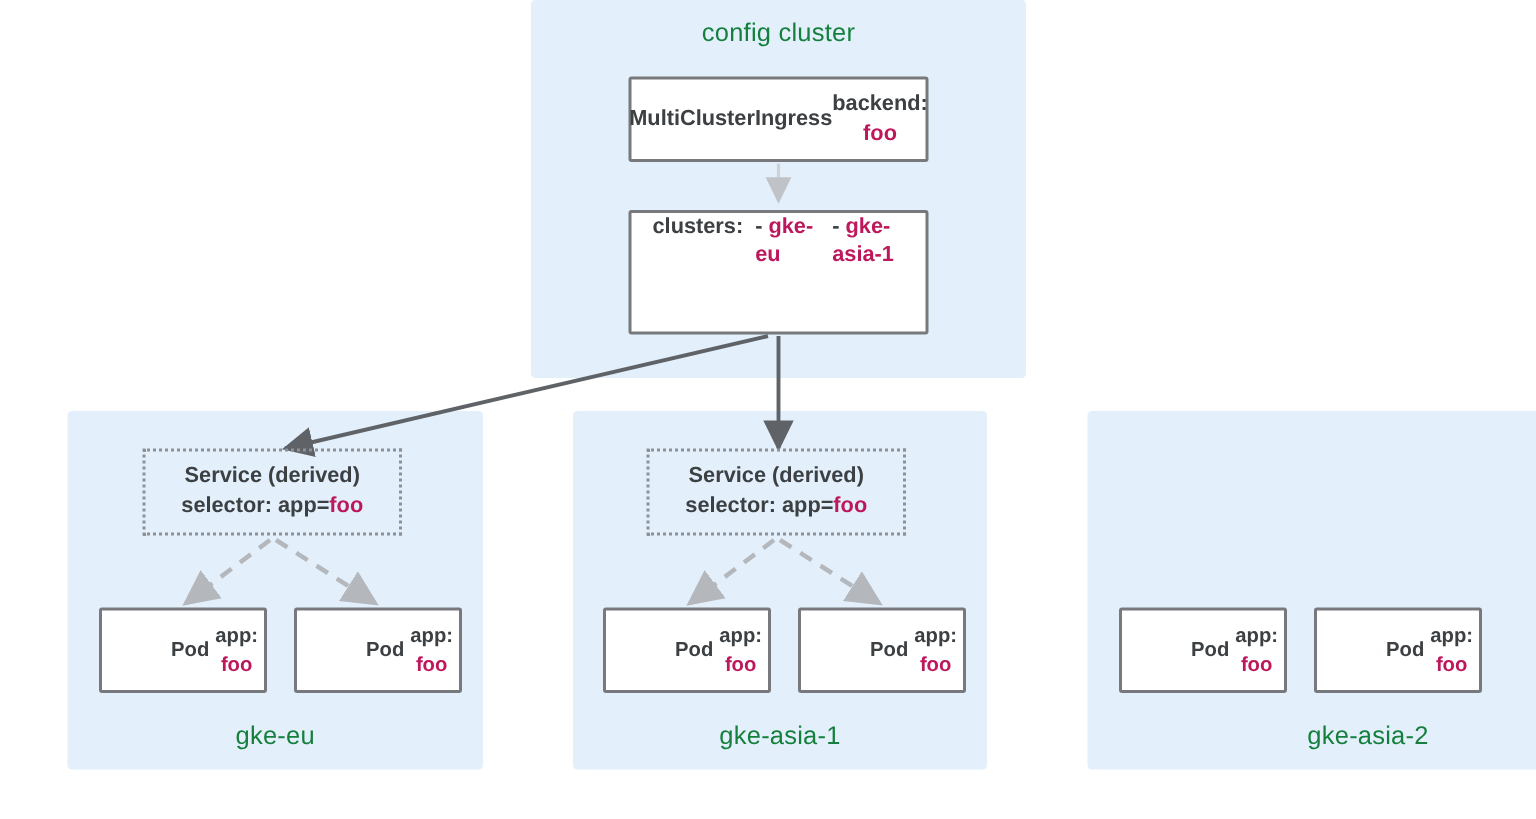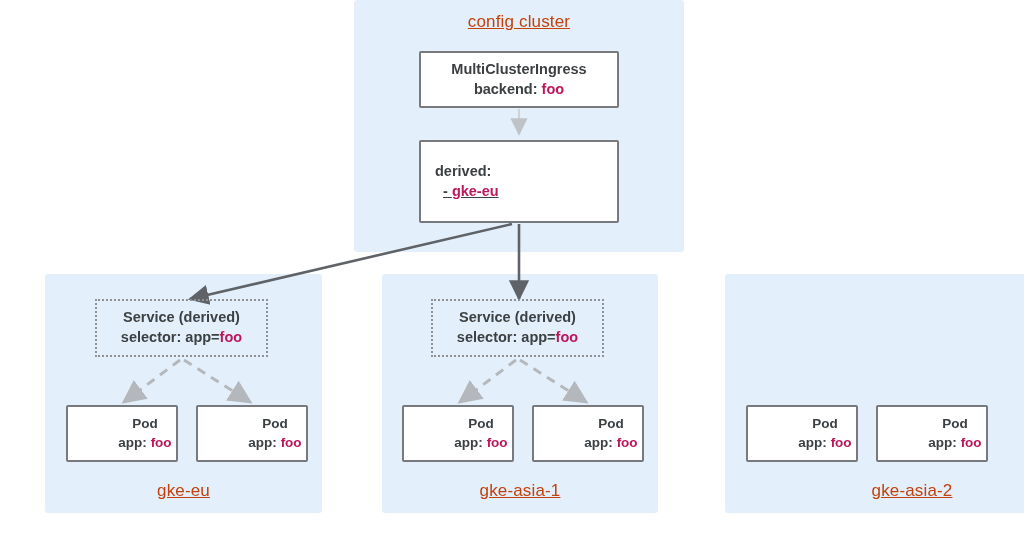--- a/index.html
+++ b/index.html
@@ -23,38 +23,37 @@
   
   .panel {
     position: absolute;
     background: #e3f0fc;
     border-radius: 3px;
   }
   .panel-title {
     position: absolute;
     width: 100%;
     text-align: center;
-    color: #c2410c;
+    color: #15803d;
     font-size: 17px;
     letter-spacing: 0.15px;
     white-space: nowrap;
-    text-decoration: underline;
   }
   .panel-title.top { top: 12px; }
   .panel-title.bottom { bottom: 12px; }
 
   
   .node {
     position: absolute;
     background: #ffffff;
     border: 2px solid #77797c;
     border-radius: 2px;
     box-sizing: border-box;
     display: flex;
-    flex-direction: column;
+    flex-direction: row;
     justify-content: center;
     color: #3c4043;
     font-weight: bold;
   }
   .node .line { line-height: 1.32; }
 
   .mci {
     font-size: 14.5px;
     align-items: center;
     text-align: center;
@@ -62,21 +61,21 @@
   .mcs {
     font-size: 14.5px;
     padding-left: 14px;
   }
   .mcs .title {
     text-align: center;
     width: 176px;
     margin-left: -8px;
     margin-bottom: 1px;
   }
-  .mcs .item { padding-left: 8px; text-decoration: underline; }
+  .mcs .item { padding-left: 8px; }
 
   .svc {
     position: absolute;
     box-sizing: border-box;
     background: transparent;
     border: 2.5px dotted #8d9196;
     display: flex;
     flex-direction: column;
     justify-content: center;
     align-items: center;
@@ -156,25 +155,29 @@
 
   <div class="node mci" style="left:419px; top:51px; width:200px; height:57px;">
     <div class="line">MultiClusterIngress</div>
     <div class="line">
       <span>backend:</span>
       <span class="accent">foo</span>
     </div>
   </div>
 
   <div class="node mcs" style="left:419px; top:140px; width:200px; height:83px;">
-    <div class="line">derived:</div>
+    <div class="line">clusters:</div>
     <div class="line item">
       <span>-</span>
       <span class="accent">gke-eu</span>
     </div>
+    <div class="line item">
+      <span>-</span>
+      <span class="accent">gke-asia-1</span>
+    </div>
   </div>
 
   <div class="svc" style="left:95px; top:299px; width:173px; height:58px;">
     <div class="line">Service (derived)</div>
     <div class="line">
       <span>selector: app=</span><span class="accent">foo</span>
     </div>
   </div>
 
   <div class="node pod" style="left:66px; top:405px; width:112px; height:57px;">

